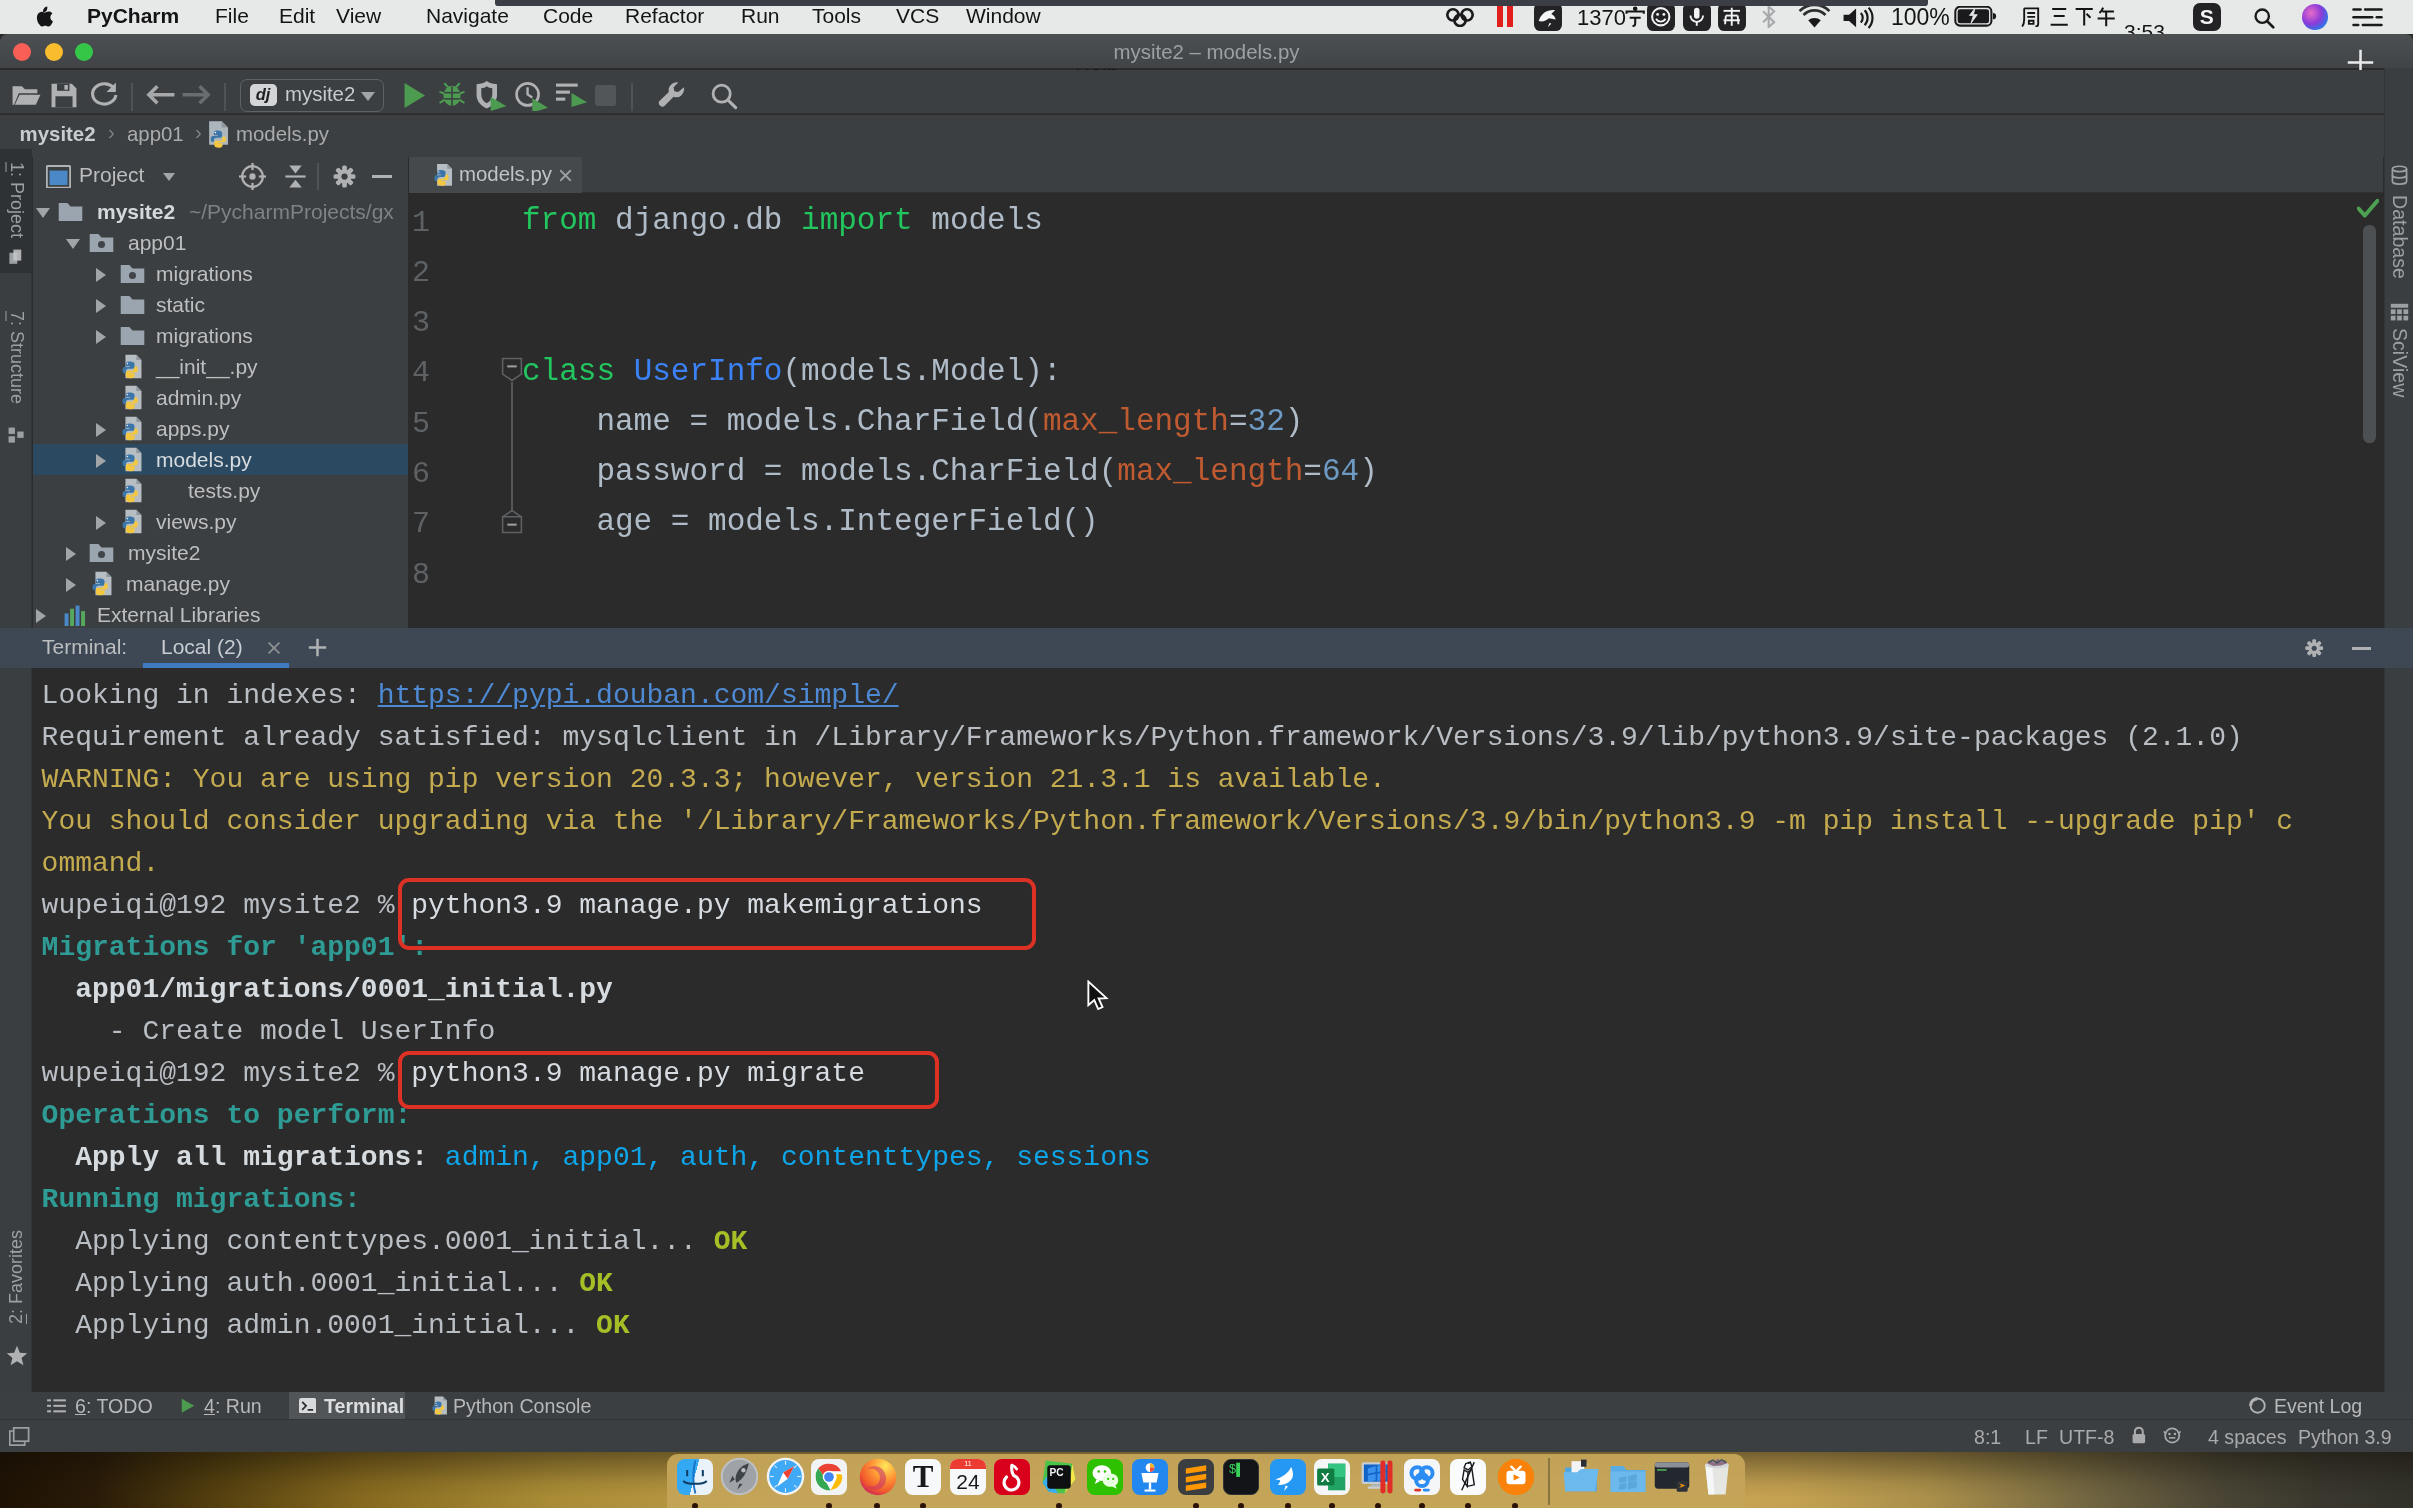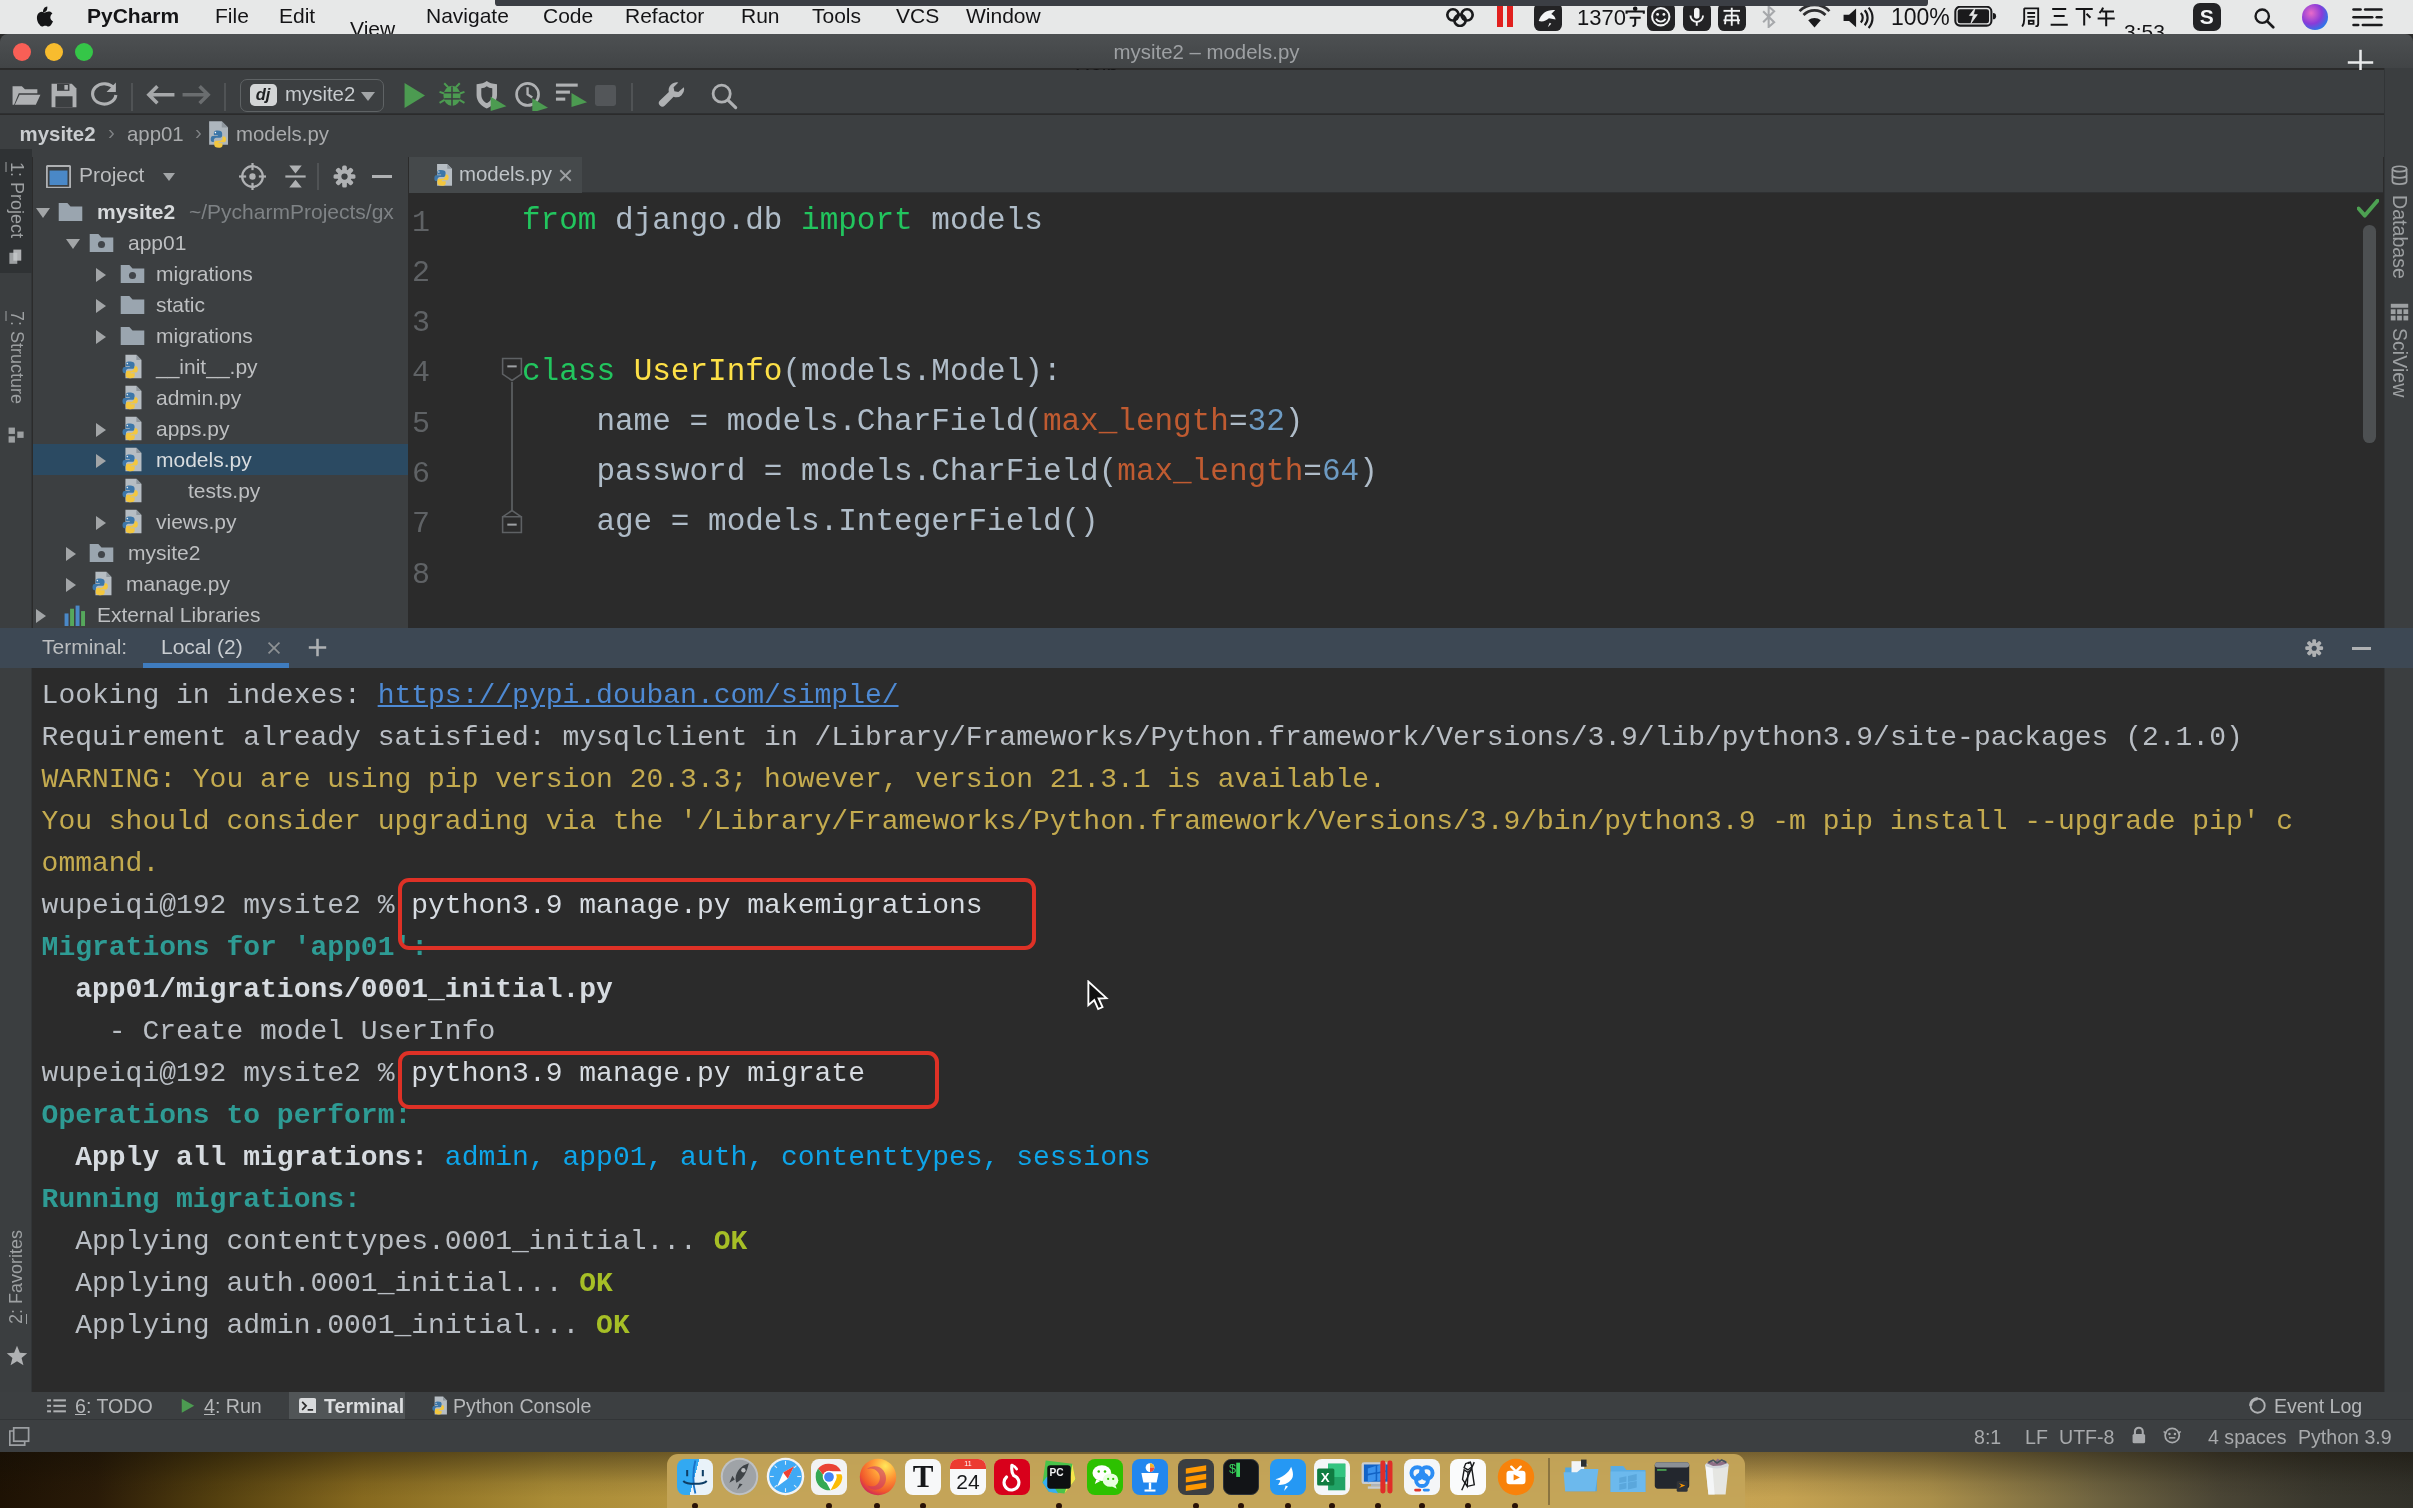--- a/index.html
+++ b/index.html
@@ -52,21 +52,21 @@
     background:#2B2B2B; }
   #tabbar { position:absolute; left:0; top:0; width:1974px; height:36px; background:#3C3F41;
     border-bottom:0.8px solid #2F3133; }
   #tab1 { position:absolute; left:0; top:0; width:173px; height:36px; background:#45494B;
     color:#BFC4C8; font-size:20.4px; }
   #code { position:absolute; left:0; top:36px; width:1974px; }
   .cl { position:absolute; font-size:31px; line-height:31px; white-space:pre;
     font-family:"Liberation Mono", monospace; color:#AFBCC8; }
   .gut { position:absolute; width:21px; text-align:right; font-size:30px;
     font-family:"Liberation Mono", monospace; color:#5F6265; }
-  .kw { color:#22c55e; } .arg { color:#C05B31; } .num { color:#6D9BC3; } .cls { color:#fde047; }
+  .kw { color:#22c55e; } .arg { color:#C05B31; } .num { color:#6D9BC3; } .cls { color:#3b82f6; }
 
   
   #termhead { position:absolute; left:0; top:628px; width:2413px; height:40px;
     background:#3D4854; color:#BCBEC0; font-size:21px; }
   #term { position:absolute; left:33px; top:668px; width:2351px; height:724px;
     background:#2B2B2B; overflow:hidden; }
   #termtext { position:absolute; left:8.6px; top:7px; font-size:28px; line-height:42px;
     font-family:"Liberation Mono", monospace; color:#B9BEC4; white-space:pre; }
   .ty { color:#C4AB4F; } .tc { color:#2E9B94; font-weight:bold; }
   .tb { color:#D6DBE0; font-weight:bold; } .tw { color:#D7DCE2; }
@@ -92,21 +92,21 @@
 </head>
 <body>
 
 <div id="menubar">
   <svg class="abs" style="left:35px; top:4.7px;" width="22" height="23.6" viewBox="0 0 28 30">
     <path fill="#151517" d="M14.5 7.5c1.5-2 1.3-4.8 1.1-5.5-1.9.1-3.6 1.3-4.4 2.6-.8 1.2-1.2 2.9-1 4.4 2 .2 3.4-.6 4.3-1.5z M19.5 15.7c0-3.2 2.6-4.7 2.7-4.8-1.5-2.2-3.8-2.5-4.6-2.5-2-.2-3.8 1.2-4.8 1.2-1 0-2.5-1.1-4.1-1.1-2.1 0-4.1 1.2-5.2 3.1-2.2 3.8-.6 9.5 1.6 12.6 1.1 1.5 2.3 3.2 4 3.1 1.6-.1 2.2-1 4.1-1 1.9 0 2.5 1 4.1 1 1.7 0 2.8-1.5 3.8-3.1 1.2-1.8 1.7-3.5 1.7-3.6-.1 0-3.3-1.3-3.3-4.9z"></path>
   </svg>
   <span class="abs" style="left:87px; top:3.9px; font-weight:bold;">PyCharm</span>
   <span class="abs" style="left:215px; top:3.9px;">File</span>
   <span class="abs" style="left:279px; top:3.9px;">Edit</span>
-  <span class="abs" style="left:350px; top:3.9px;margin-top:13px;">View</span>
+  <span class="abs" style="left:336px; top:3.9px;">View</span>
   <span class="abs" style="left:426px; top:3.9px;">Navigate</span>
   <span class="abs" style="left:543px; top:3.9px;">Code</span>
   <span class="abs" style="left:625px; top:3.9px;">Refactor</span>
   <span class="abs" style="left:741px; top:3.9px;">Run</span>
   <span class="abs" style="left:812px; top:3.9px;">Tools</span>
   <span class="abs" style="left:896px; top:3.9px;">VCS</span>
   <span class="abs" style="left:966px; top:3.9px;">Window</span>
   <span class="abs" style="left:1075px; top:3.9px;margin-top:47px;">Help</span>
 
   <svg class="abs" style="left:1442px; top:7px;" width="36" height="20.4" viewBox="0 0 46 26">

